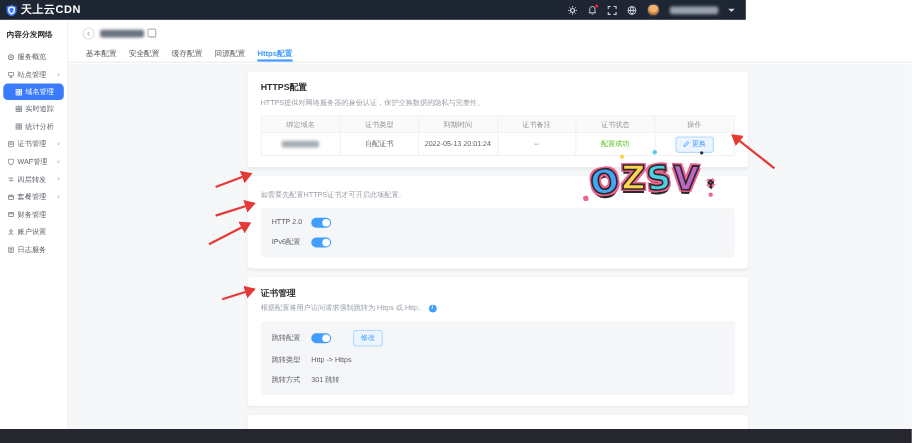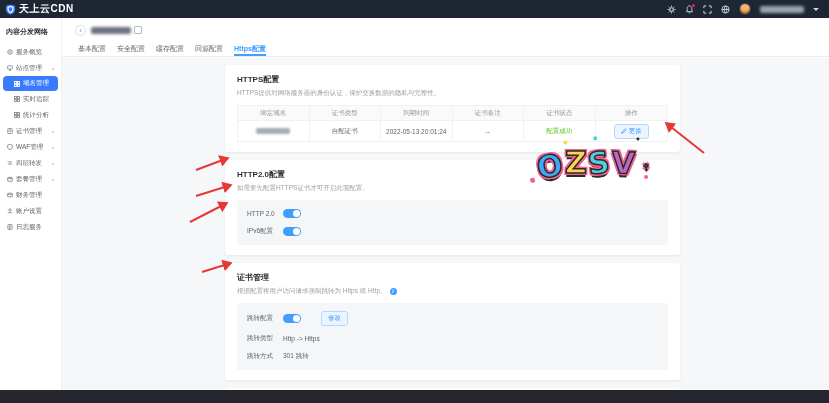--- a/index.html
+++ b/index.html
@@ -1,20 +1,20 @@
 <!DOCTYPE html>
 <html><head>
 <meta charset="utf-8">
 <style>
   * { margin:0; padding:0; box-sizing:border-box; }
   html,body { width:829px; height:403px; font-family:"Liberation Sans","DejaVu Sans",sans-serif; background:#fff; overflow:hidden; }
   #stage { position:relative; width:829px; height:403px; background:#fff; overflow:hidden; }
 
   
-  .topbar { position:absolute; left:0; top:0; width:829px; height:18px; background:#1e2633; display:flex; align-items:center; z-index:30; }
+  .topbar { position:absolute; left:0; top:0; width:678px; height:18px; background:#1e2633; display:flex; align-items:center; z-index:30; }
   .brand { display:flex; align-items:center; gap:3px; padding-left:5px; }
   .brand-logo { width:11px; height:11px; }
   .brand-name { color:#fff; font-size:10px; font-weight:bold; letter-spacing:.5px; }
   .topbar-right { margin-left:auto; display:flex; align-items:center; gap:9px; padding-right:10px; }
   .tb-ic { width:9px; height:9px; position:relative; display:inline-flex; align-items:center; justify-content:center; cursor:pointer; }
   .tb-ic svg { width:9px; height:9px; }
   .red-dot { position:absolute; right:-1px; top:-1px; width:3px; height:3px; border-radius:50%; background:#f5222d; }
   .avatar { width:12px; height:12px; border-radius:50%; background:radial-gradient(circle at 50% 30%, #f2b36b 0 40%, #b3702f 70%, #6e4218 100%); border:1px solid #33405a; }
   .user-blur { width:44px; height:7px; border-radius:2px; background:#9aa2ae; filter:blur(1.5px); }
   .caret-down { width:0; height:0; border-left:3px solid transparent; border-right:3px solid transparent; border-top:3px solid #cfd4dc; }
@@ -313,21 +313,20 @@
                     <path d="M0.7 5.3 L1 4 L4.4 0.6 L5.4 1.6 L2 5 Z" fill="none" stroke="#409eff" stroke-width="0.8"></path>
                   </svg>
                 <span>更换</span>
               </button>
             </span>
           </div>
         </div>
       </div>
 
       <div class="card">
-        <div class="card-title">HTTP2.0配置</div>
         <div class="card-desc">如需要先配置HTTPS证书才可开启此项配置。</div>
         <div class="graybox">
           <div class="g-row">
             <span class="g-label">HTTP 2.0</span>
             <span class="switch"></span>
           </div>
           <div class="g-row">
             <span class="g-label">IPv6配置</span>
             <span class="switch"></span>
           </div>

